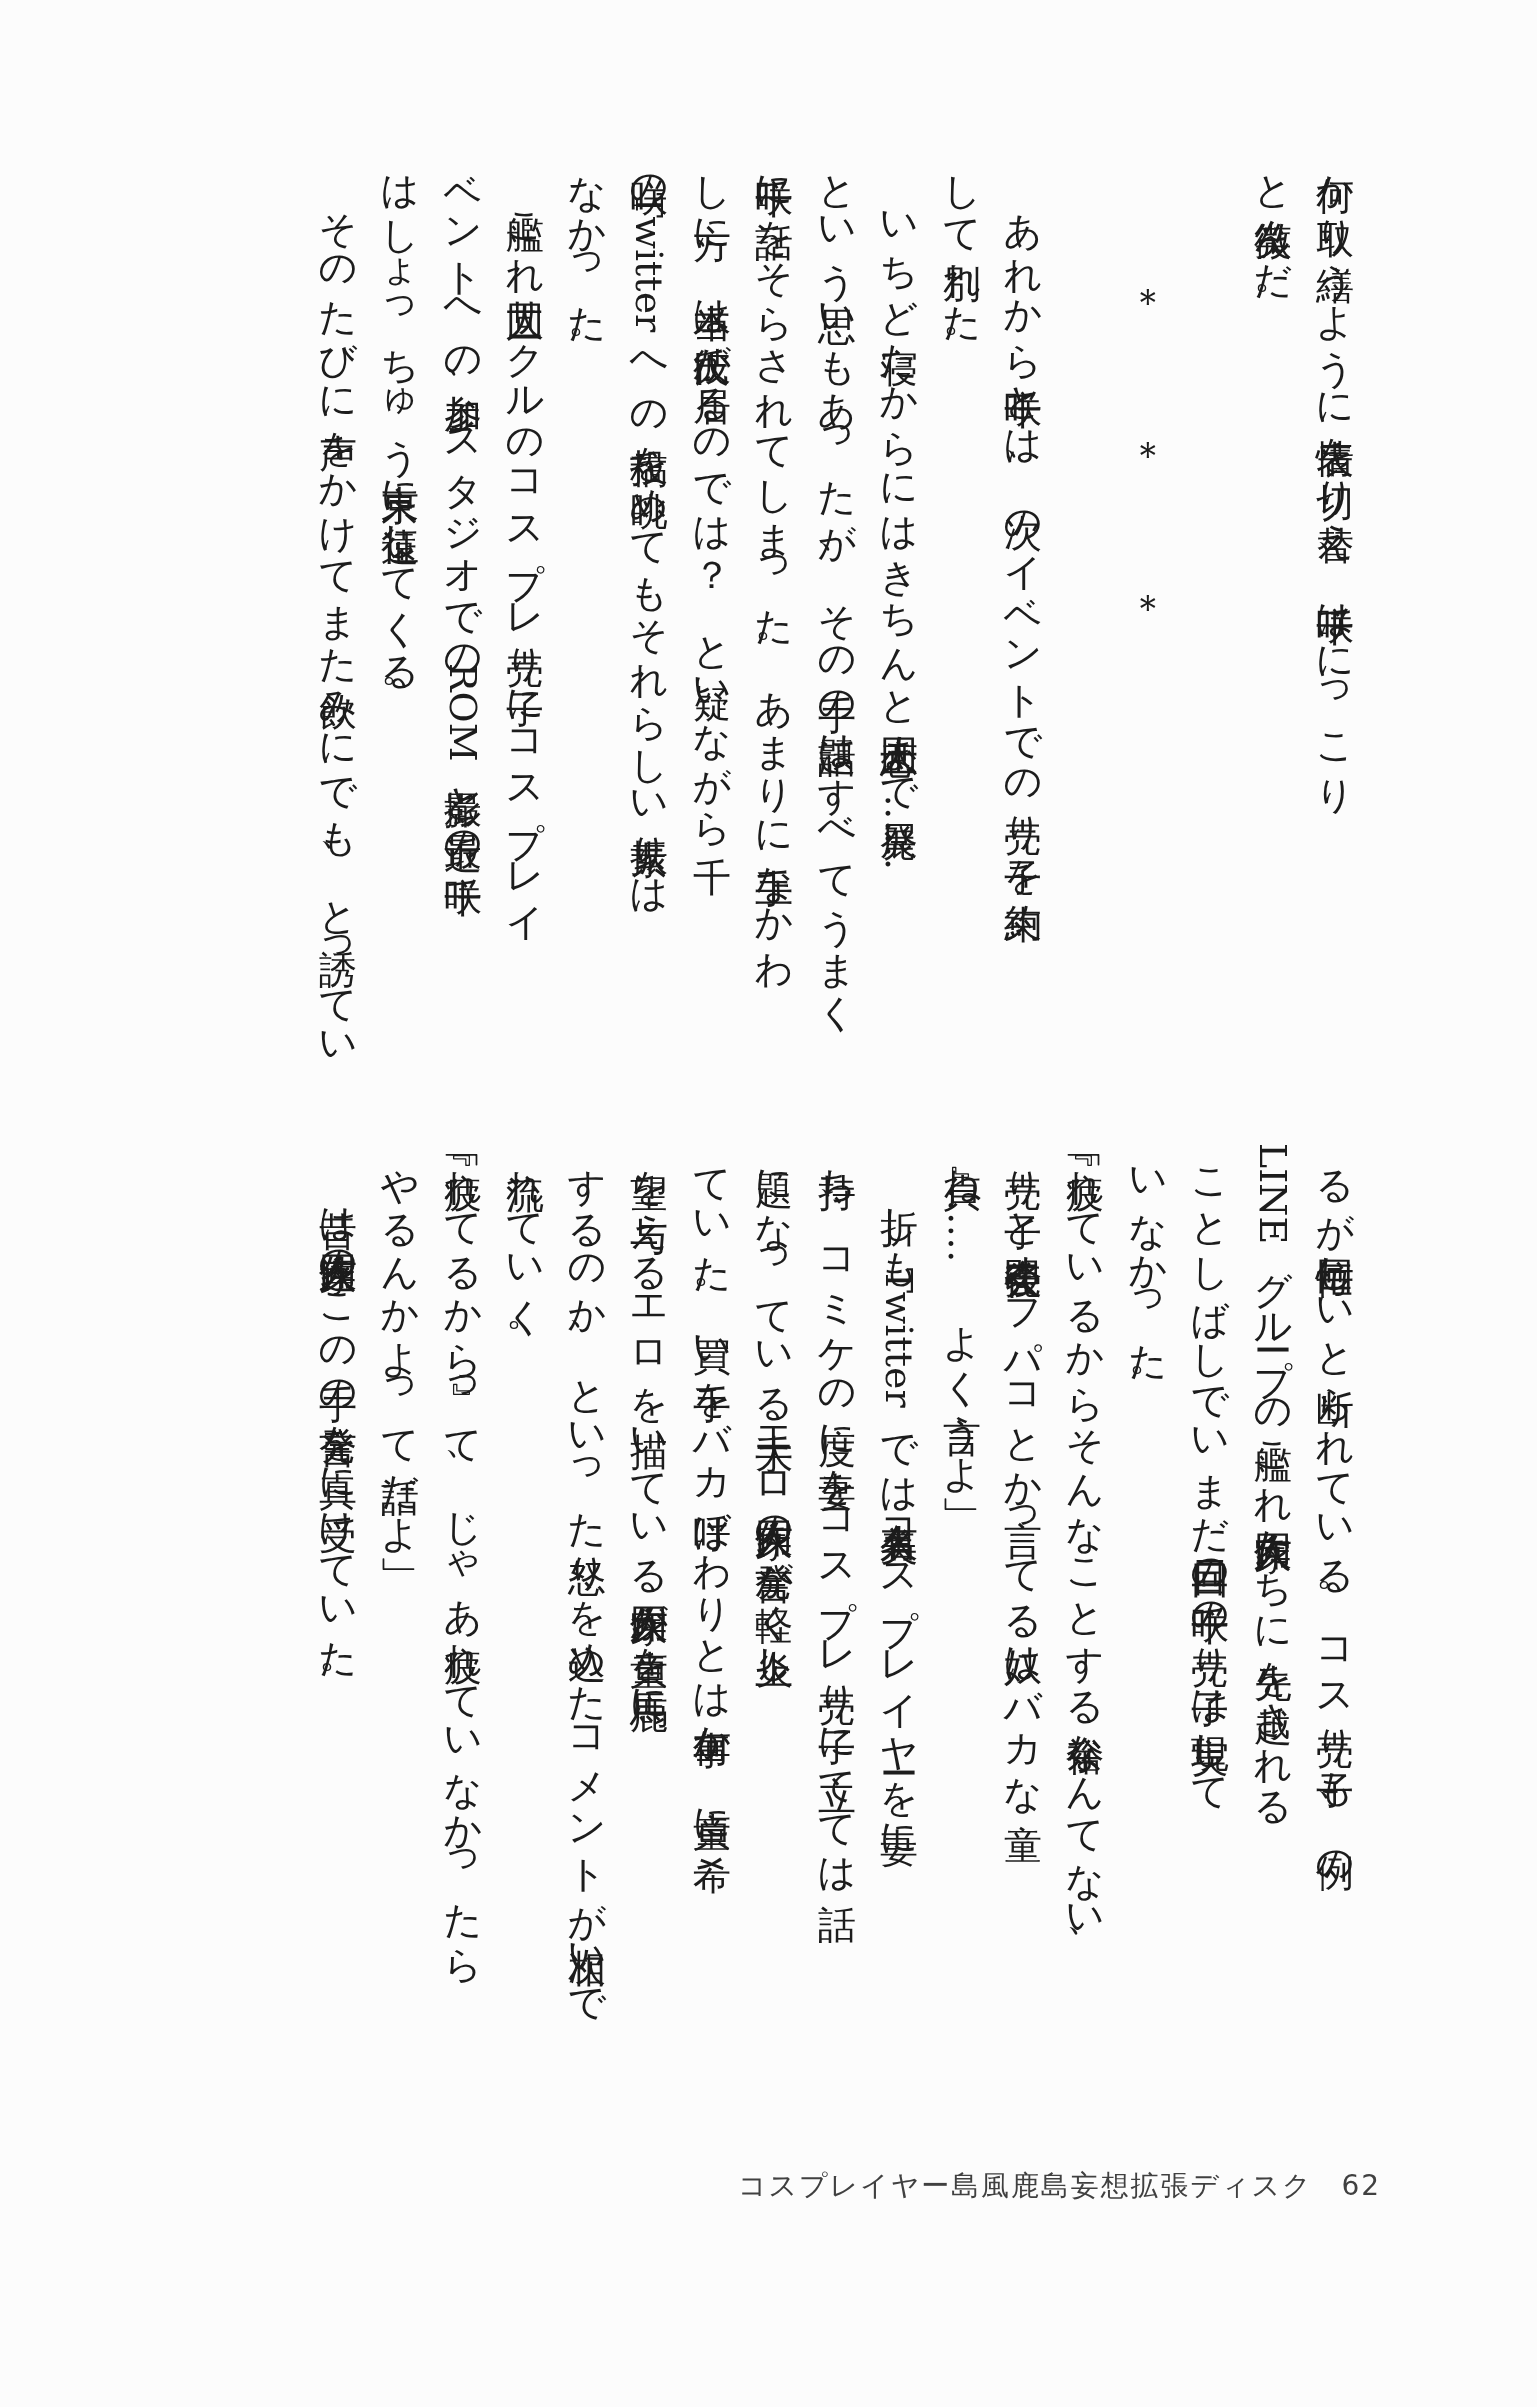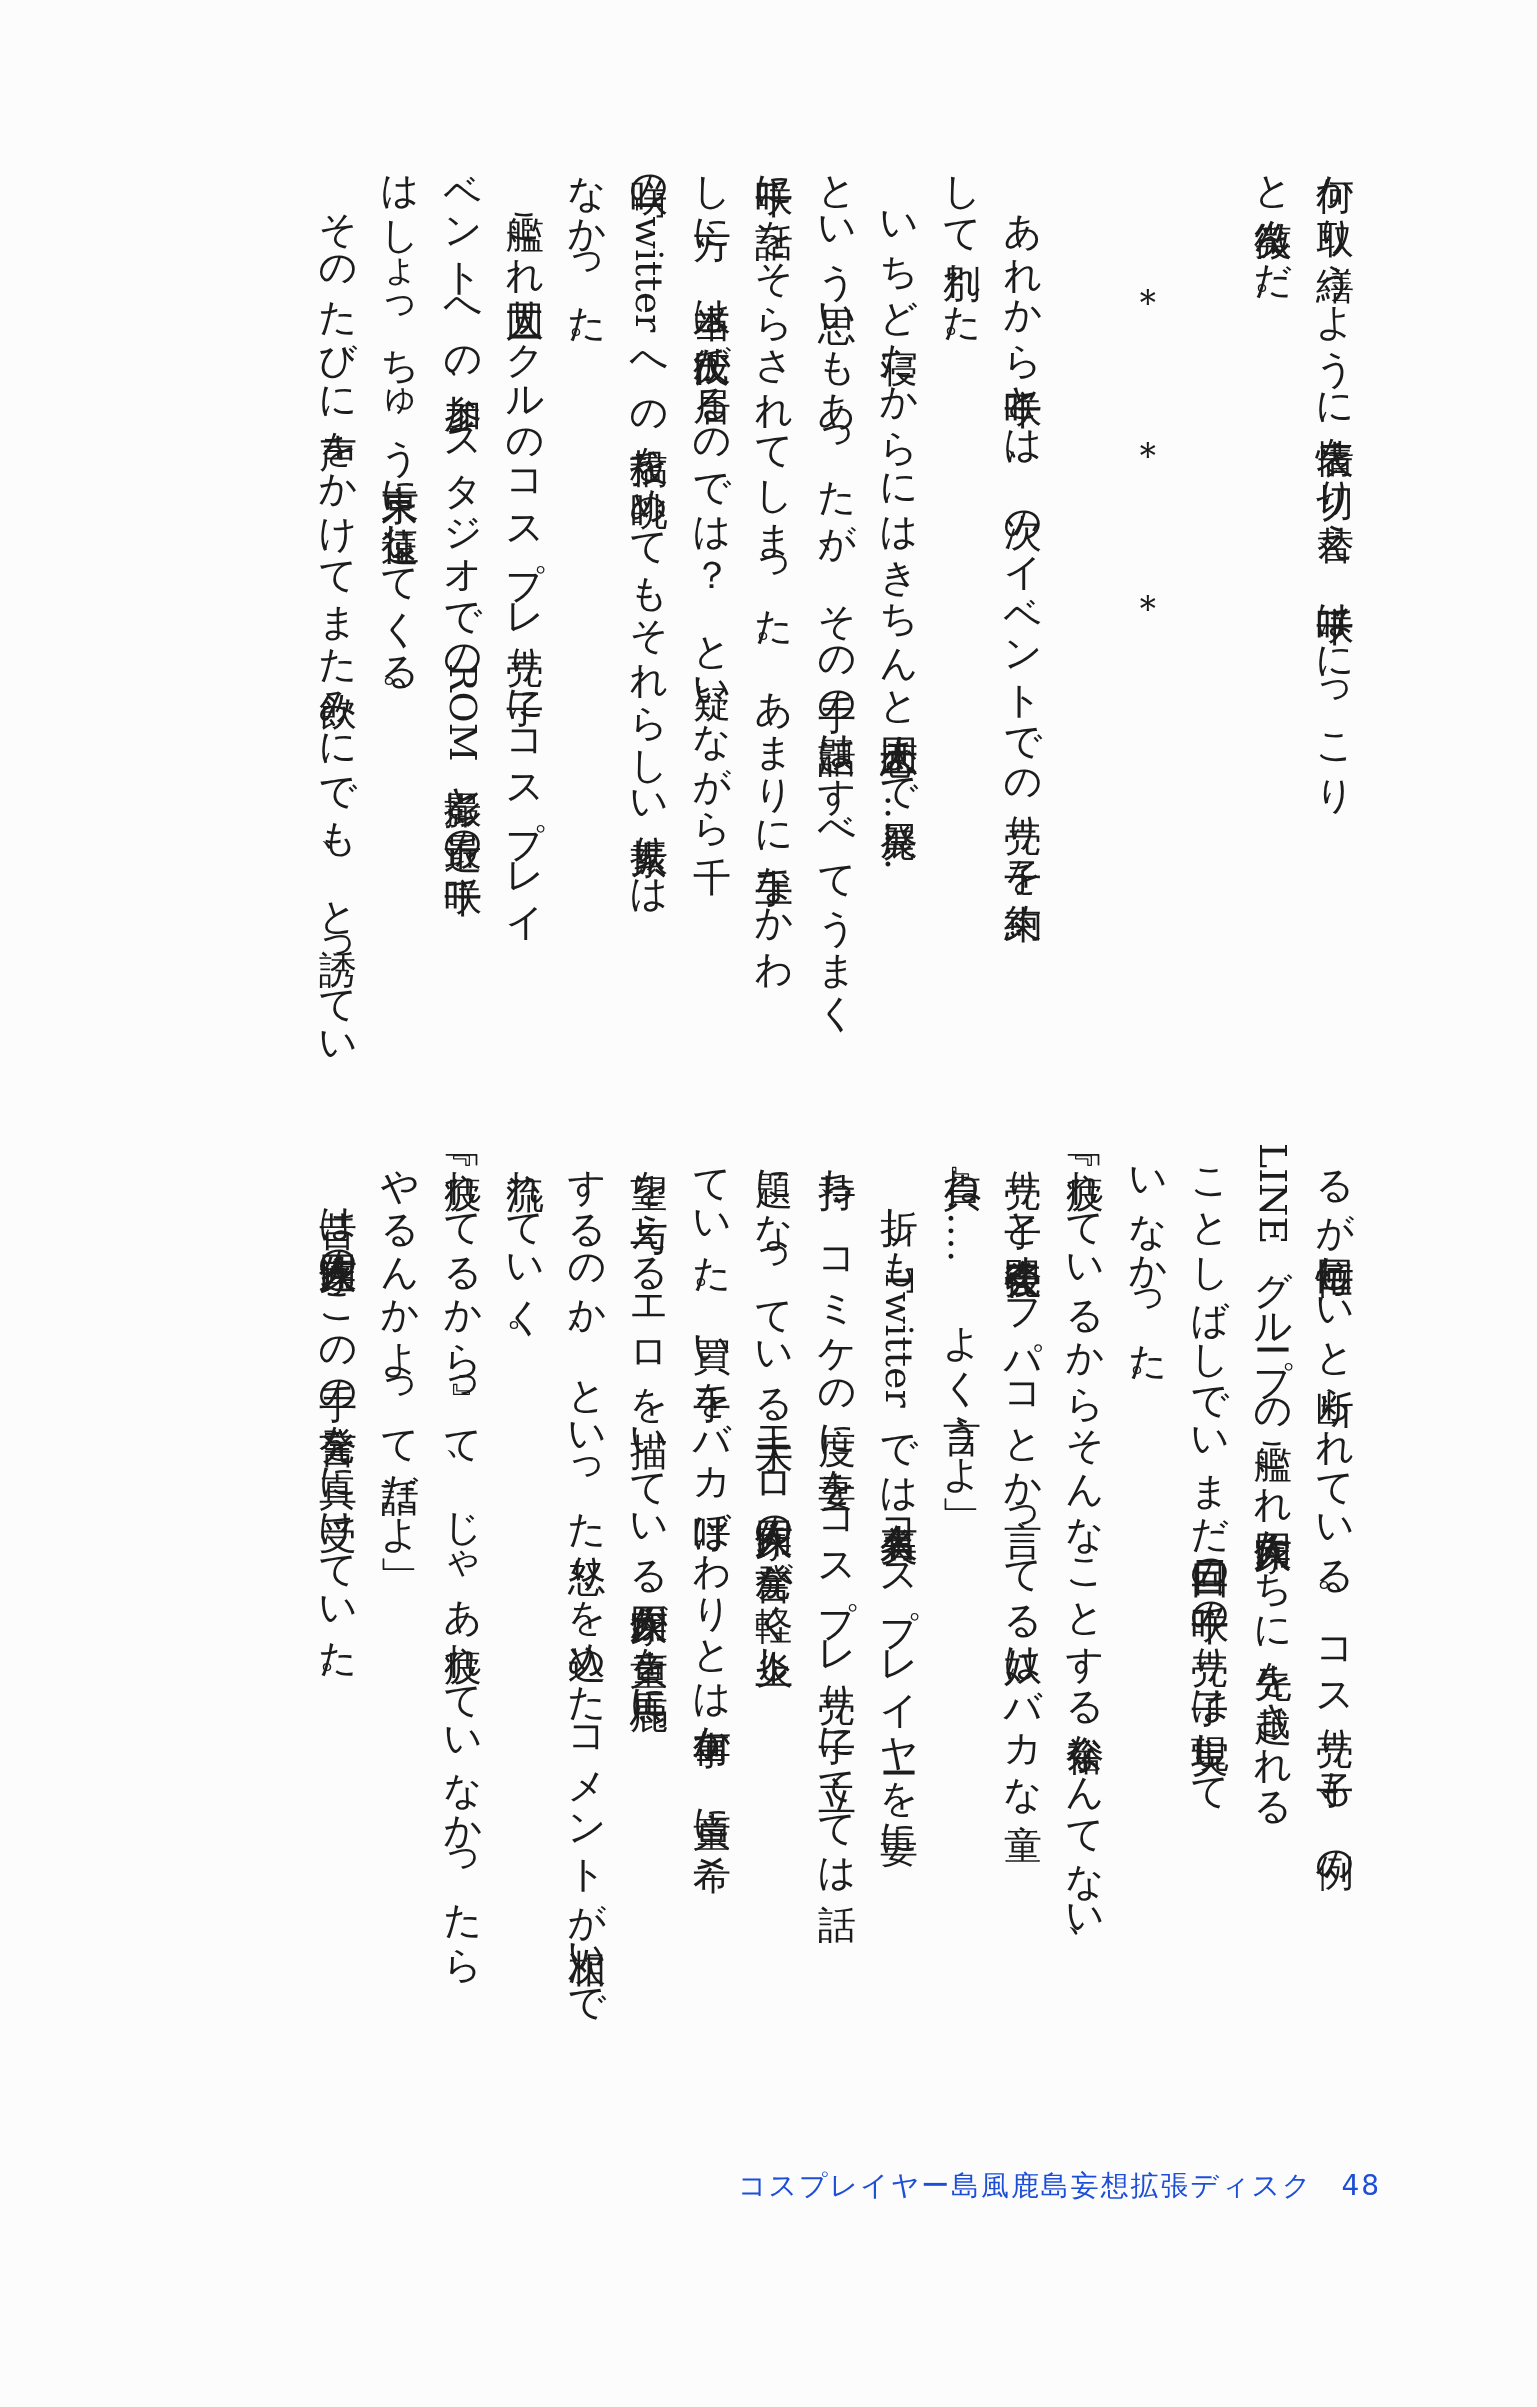--- a/index.html
+++ b/index.html
@@ -34,21 +34,21 @@
   .sep-col .ast {
     display:block; width:42px; height:38px;
     font-size:38px; line-height:38px; text-align:center;
   }
   .sep-col .ast:first-child { margin-top:134px; }
   .sep-col .ast + .ast      { margin-top:115px; }
   .footer {
     position:absolute; top:2167px; right:156px;
     display:flex; align-items:baseline; gap:29px;
     font-family:"DejaVu Sans","Liberation Sans",sans-serif;
-    font-size:28px; color:#1d4ed8;
+    font-size:28px; color:#404040;
     letter-spacing:1.9px;
   }
 </style>
 </head>
 <body>
 
 <div class="page">
 
   <section class="text-block top">
     <div class="col" style="left:1314px">何か取り繕うように表情を切り替え、千咲はにっこり</div>
@@ -89,17 +89,17 @@
     <div class="col" style="left:628px">望を与えるエロを描いている同人作家が童貞を馬鹿に</div>
     <div class="col" style="left:566px">するのか、といった怒りを込めたコメントが相次いで</div>
     <div class="col" style="left:504px">流れていく。</div>
     <div class="col" style="left:442px">「『疲れてるから』って、じゃあ疲れていなかったら</div>
     <div class="col" style="left:379px">やるんかよって話だよ」</div>
     <div class="col indent" style="left:317px">昔は同人作家達のこの手の発言を真に受けていた。</div>
   </section>
 
   <footer class="footer">
     <span>コスプレイヤー島風鹿島妄想拡張ディスク</span>
-    <span>48</span>
+    <span>62</span>
   </footer>
 
 </div>
 
 
 </body></html>

